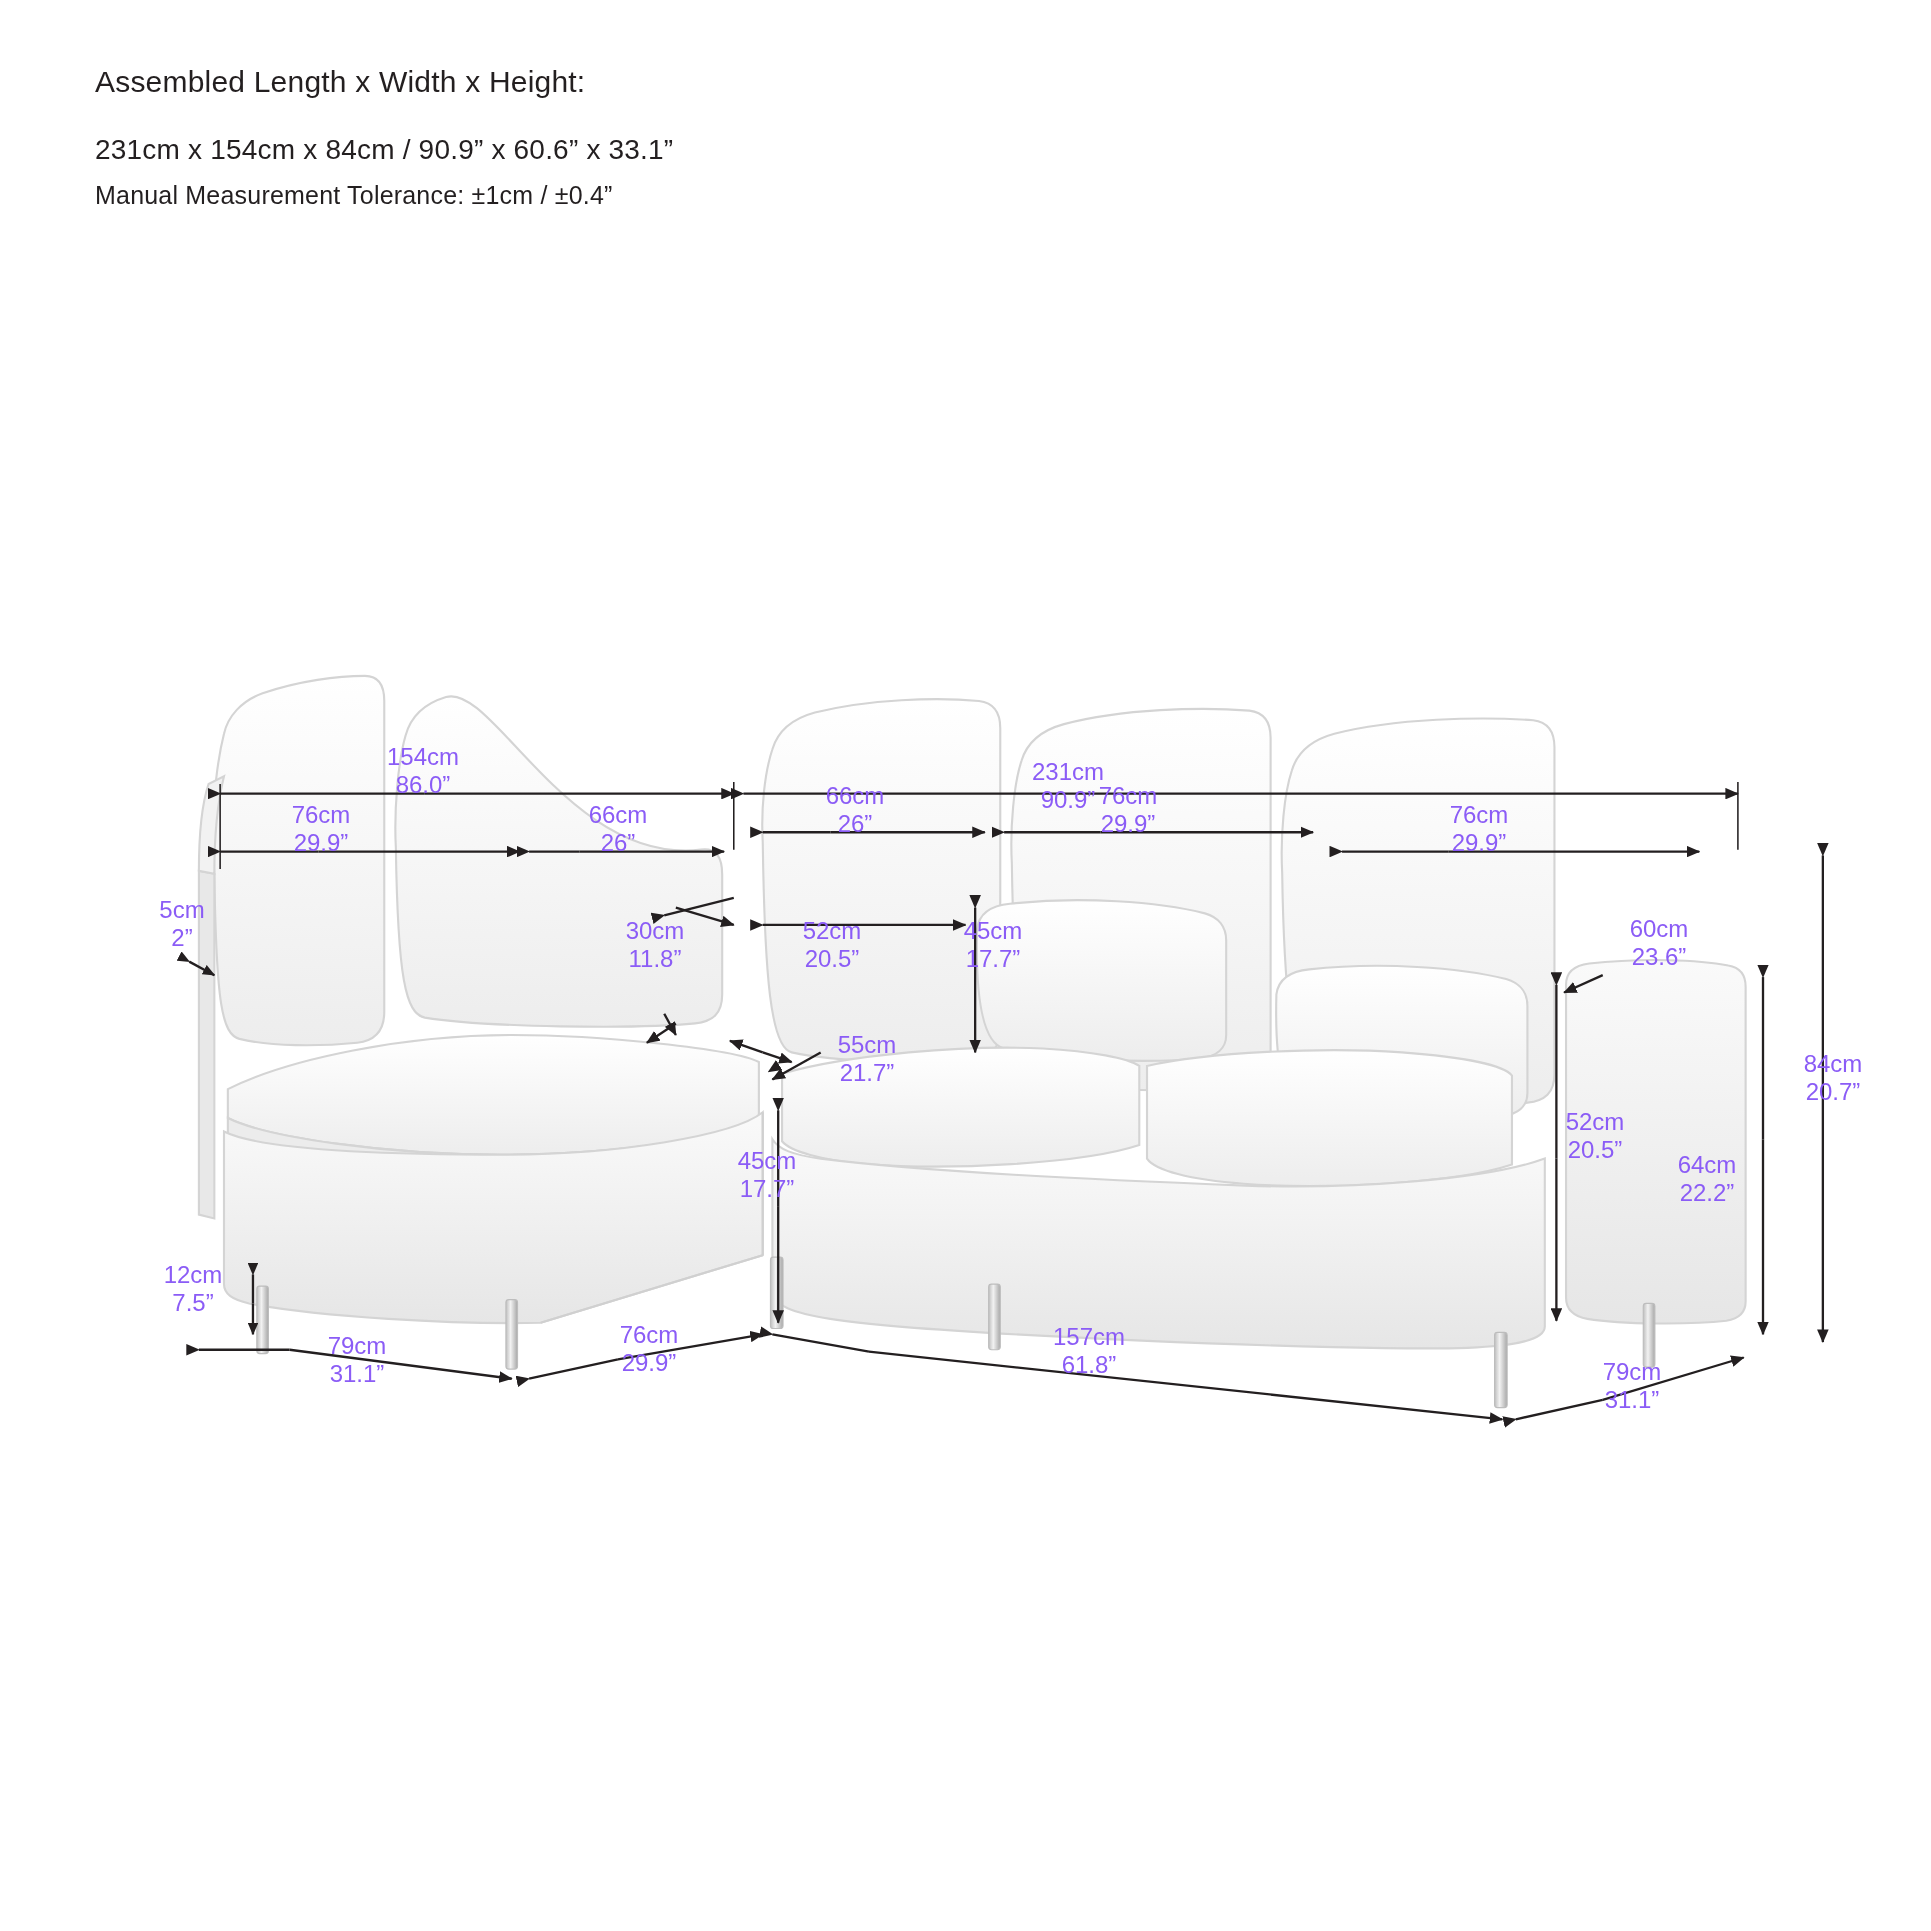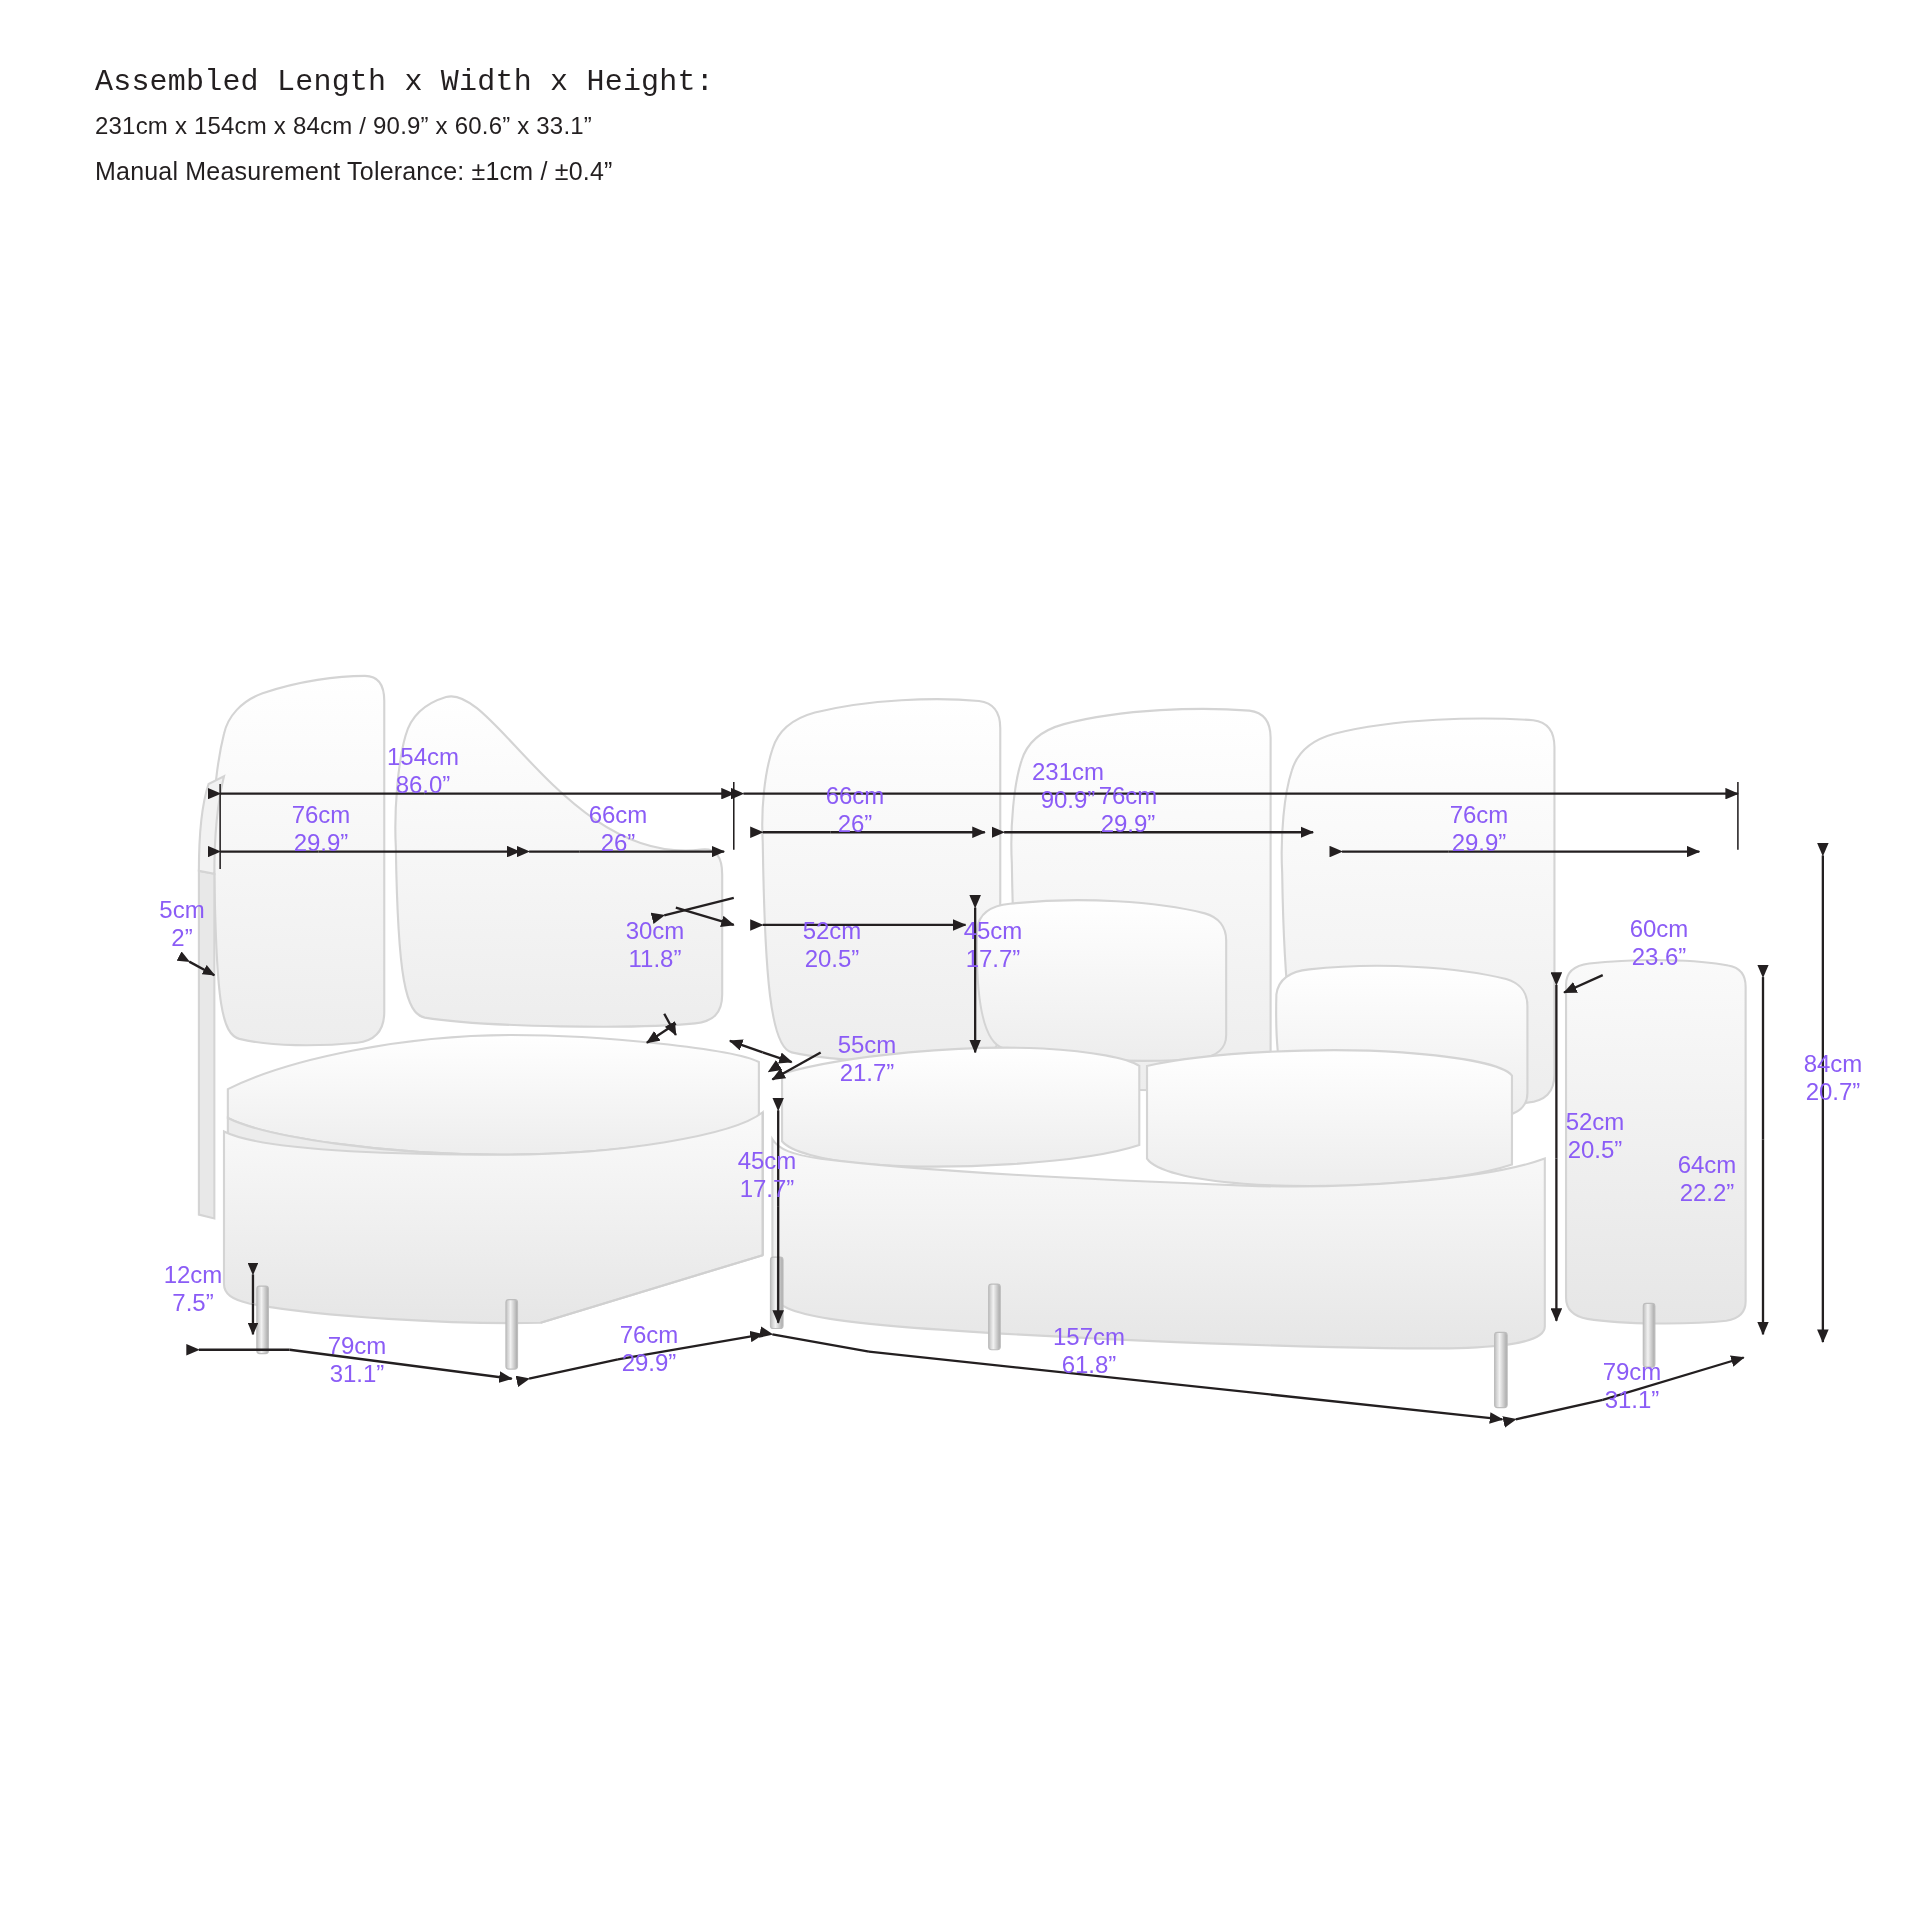--- a/index.html
+++ b/index.html
@@ -21,27 +21,27 @@
     position: absolute;
     left: 95px;
     top: 60px;
     width: 1159px;
   }
   #header .line1 {
     font-size: 30px;
     line-height: 44px;
     color: #231f20;
     letter-spacing: 0.2px;
-    font-family: Liberation Mono, monospace;
   }
   #header .line2 {
-    font-size: 24px;
+    font-size: 28px;
     line-height: 44px;
     color: #231f20;
     letter-spacing: 0.2px;
+    margin-top: 24px;
   }
   #header .line3 {
     font-size: 25px;
     line-height: 39px;
     color: #231f20;
     letter-spacing: 0.2px;
     margin-top: 3.9px;
   }
 
   

